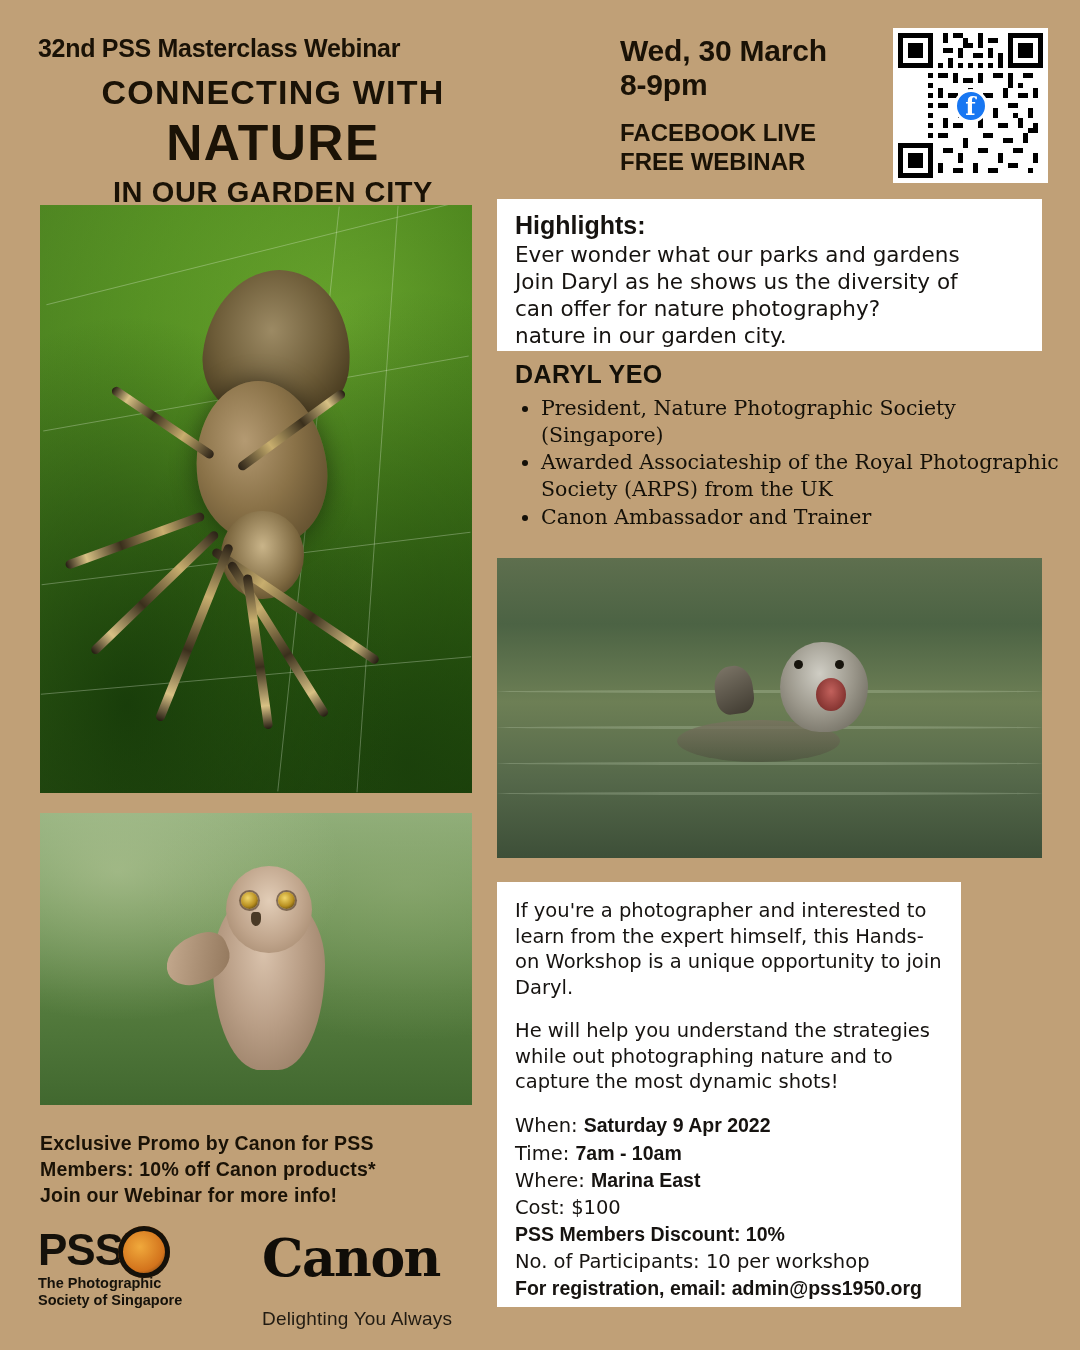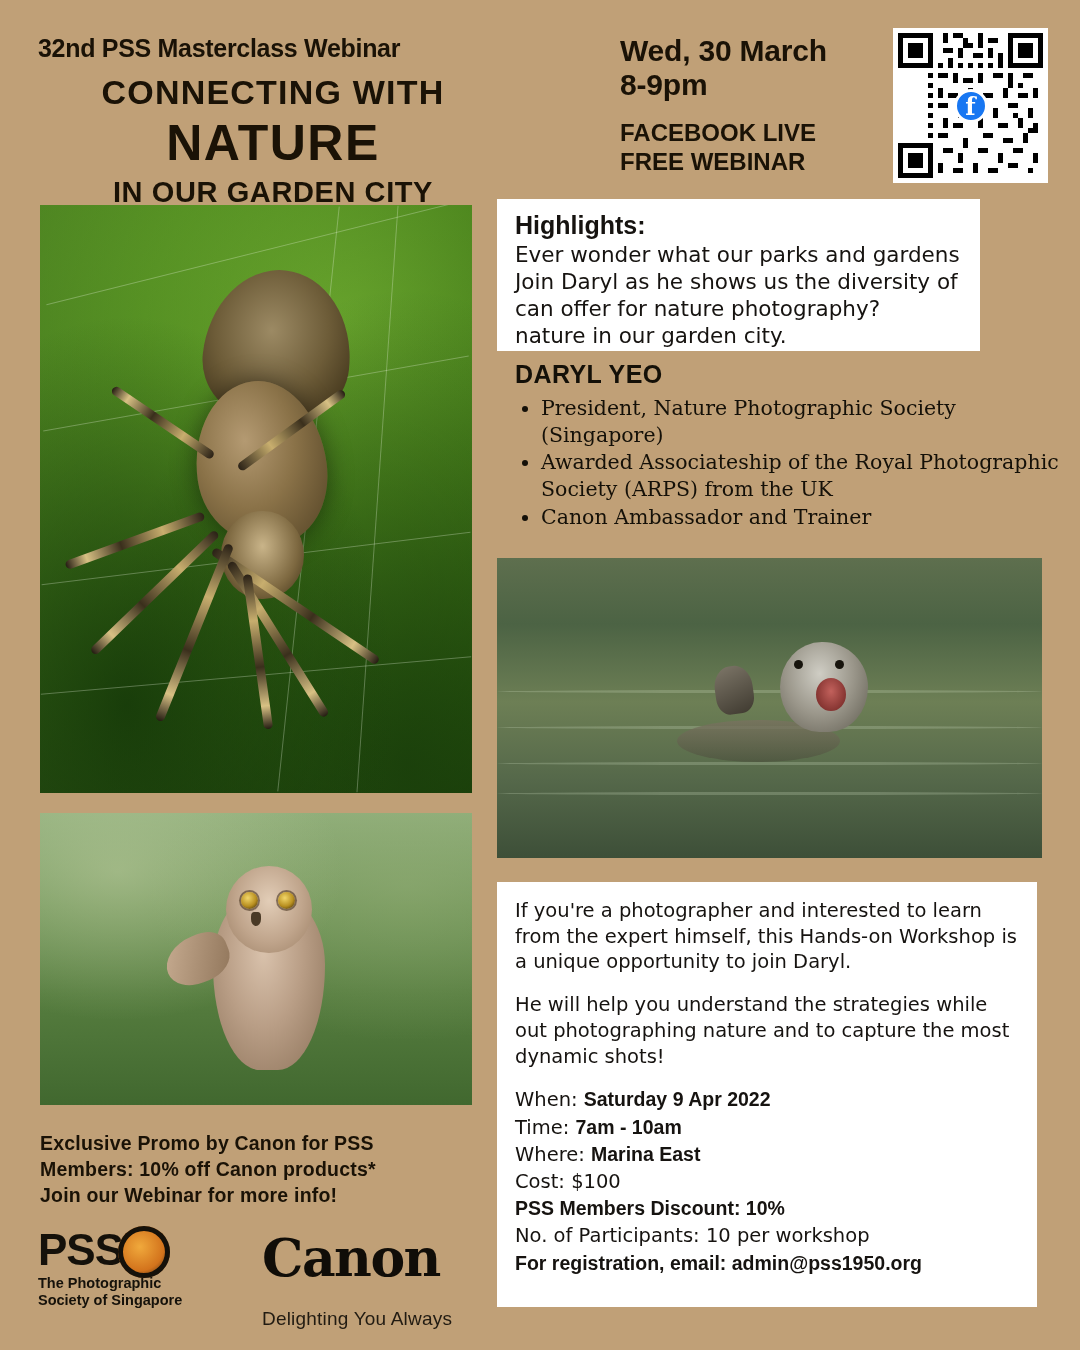--- a/index.html
+++ b/index.html
@@ -181,39 +181,39 @@
     border-radius: 50%;
   }
   .ot-eye {
     position: absolute; width: 9px; height: 9px; border-radius: 50%;
     background: #17140d;
   }
 
   
   .panel { position: absolute; background: #ffffff; color: #161310; }
 
-  .panel-high { left: 497px; top: 199px; width: 483px; height: 152px; padding: 12px 16px 10px 18px; }
+  .panel-high { left: 497px; top: 199px; width: 545px; height: 152px; padding: 12px 16px 10px 18px; }
   .high-title {
     font-family: "Liberation Sans", sans-serif;
     font-weight: bold; font-size: 25px; margin-bottom: 2px;
   }
   .high-body { font-size: 21.5px; line-height: 1.25; }
 
   .speaker { position: absolute; left: 515px; top: 360px; width: 545px; color: #141008; }
   .speaker-name {
     font-family: "Liberation Sans", sans-serif;
     font-weight: bold; font-size: 25px; letter-spacing: 0.4px;
   }
   .speaker ul { margin: 6px 0 0 26px; }
   .speaker li {
     font-family: "DejaVu Serif", serif;
     font-size: 20.5px; line-height: 1.3; margin-bottom: 1px;
   }
 
-  .panel-ws { left: 497px; top: 882px; width: 540px; height: 425px; padding: 16px 18px 14px 18px; }
+  .panel-ws { left: 497px; top: 882px; width: 464px; height: 425px; padding: 16px 18px 14px 18px; }
   .ws-p { font-size: 19.5px; line-height: 1.32; }
   .ws-gap { height: 17px; }
   .ws-det { font-size: 19.5px; line-height: 1.36; }
   .ws-det b { font-family: "Liberation Sans", sans-serif; font-weight: bold; }
 
   
   .promo {
     position: absolute; left: 40px; top: 1130px; width: 440px;
     font-family: "Liberation Sans", sans-serif;
     font-weight: bold; font-size: 19.5px; line-height: 1.34;

